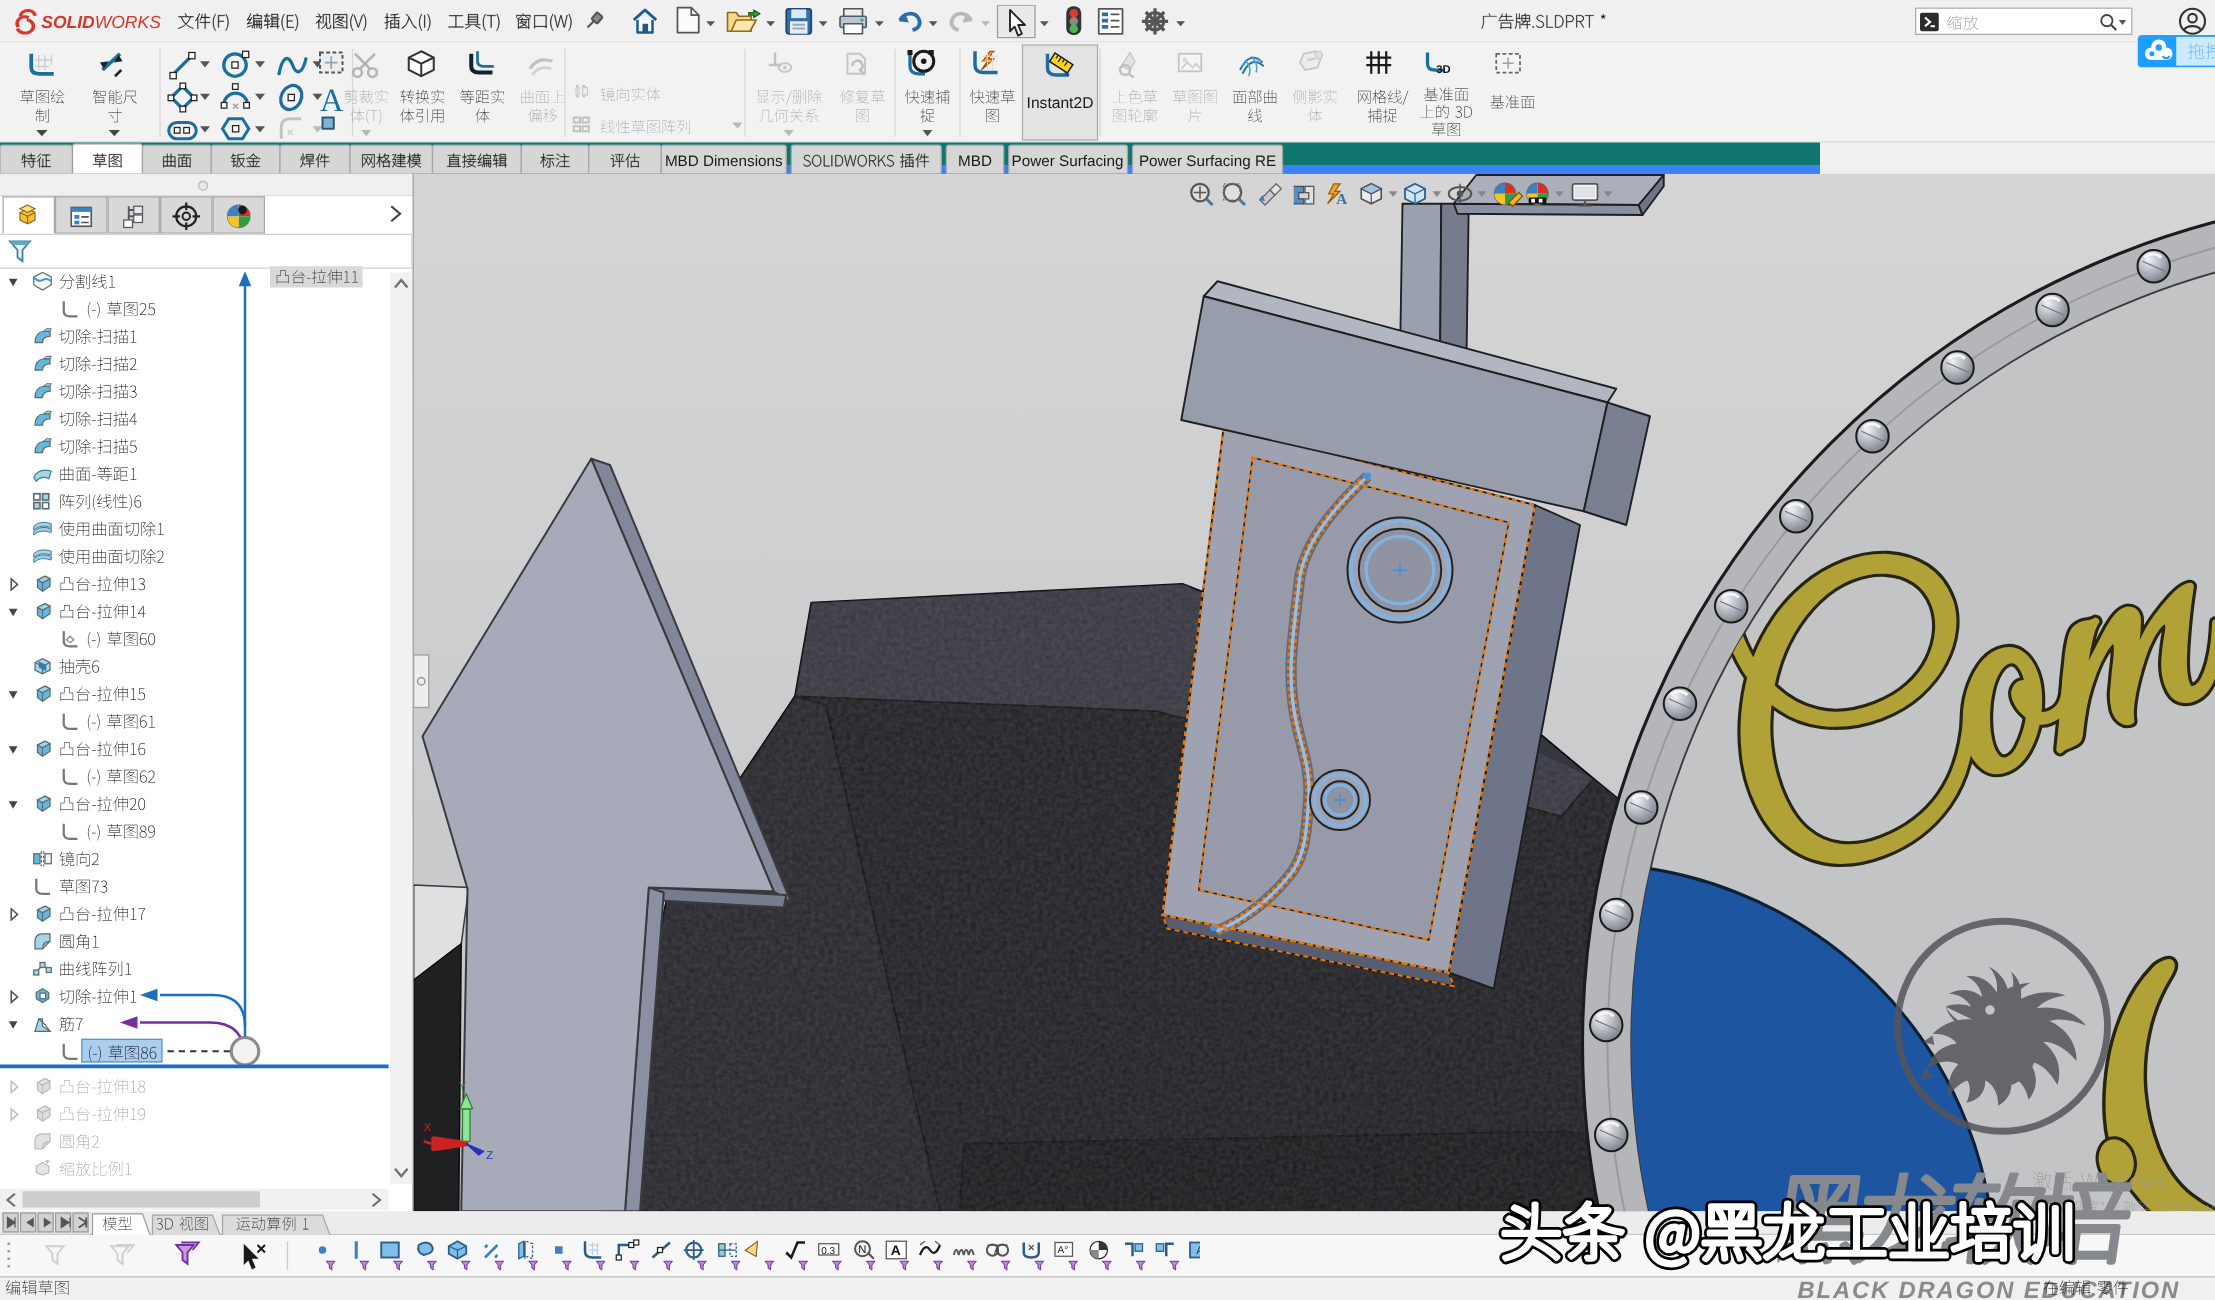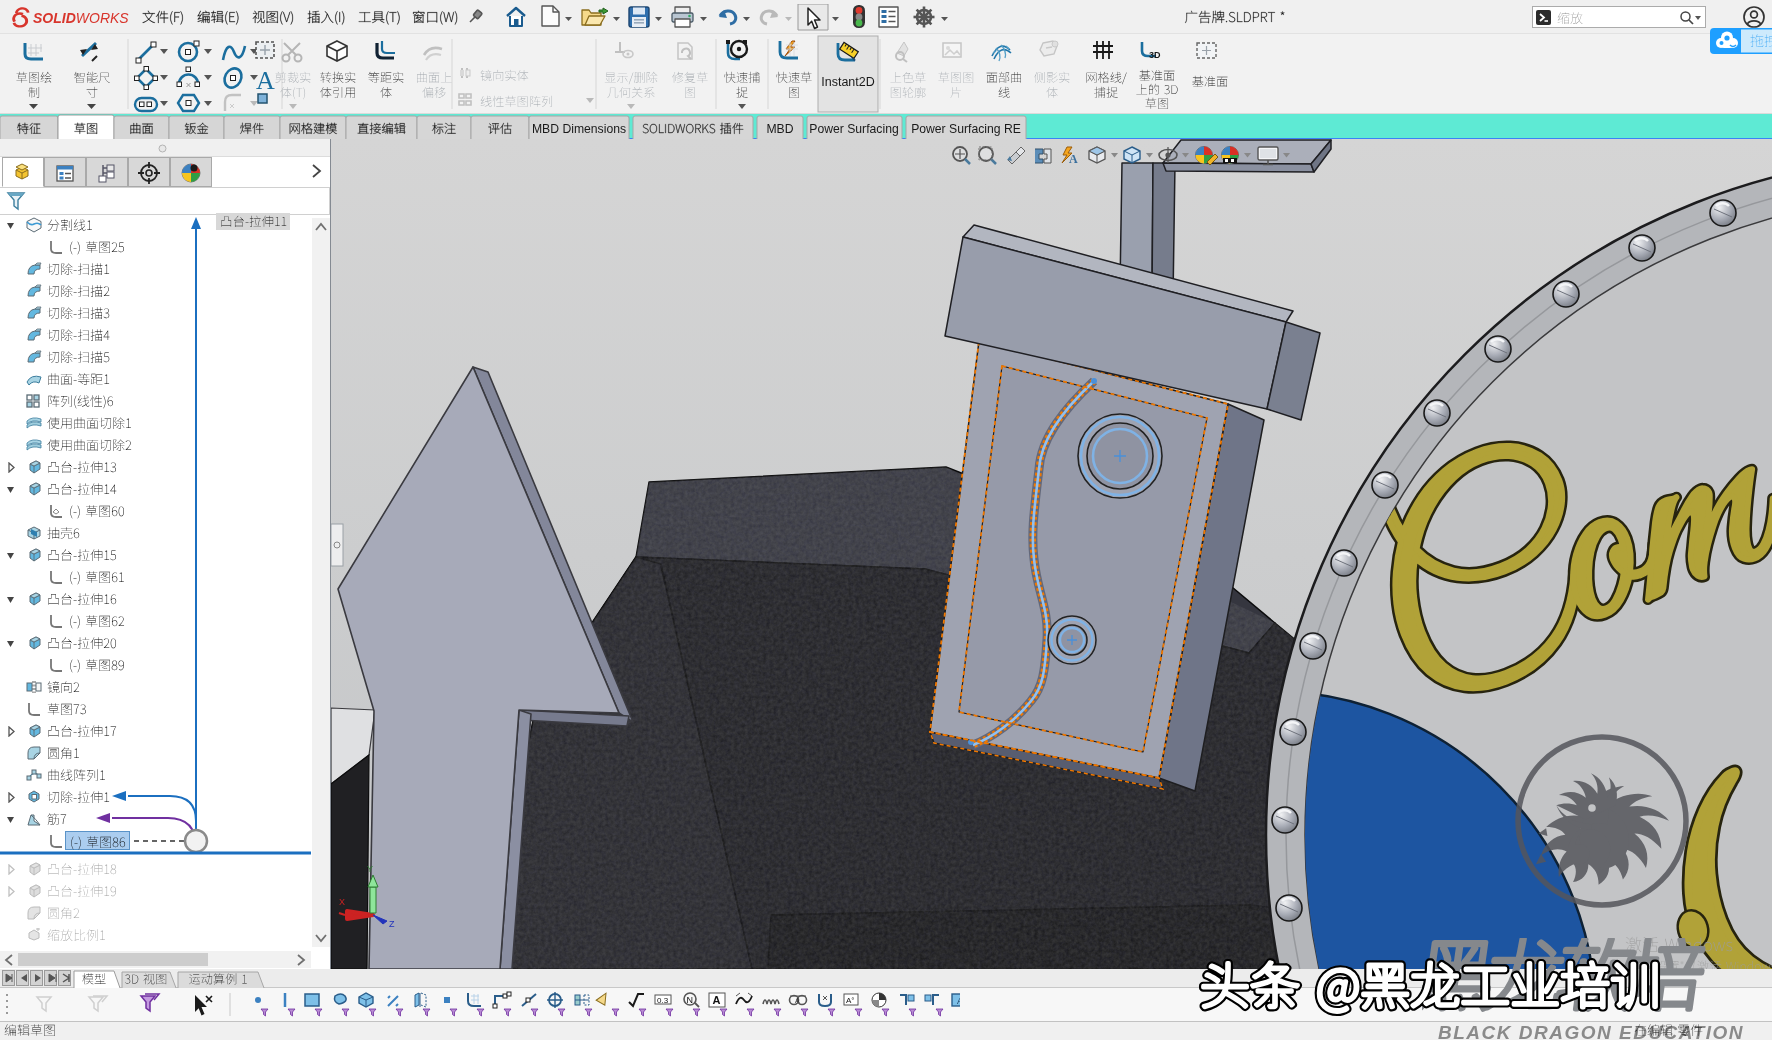--- a/index.html
+++ b/index.html
@@ -725,21 +725,21 @@
         <rect x="1" y="3" width="19" height="15" fill="#f2f4f6" stroke="#666" stroke-dasharray="3 2" stroke-width="1.4"></rect>
         <path d="M10.5 6 v9 M6 10.5 h9" stroke="#9aa2aa" stroke-width="1.2"></path>
       </g>
       <g transform="translate(1191.7,52.0) scale(0.012200,-0.012200)" fill="#1a1a1a">
         <use href="#qn58" x="0.0"></use>
         <use href="#qn59" x="1000.0"></use>
         <use href="#qn35" x="2000.0"></use>
       </g>
     </svg>
   </div>
-<div class="abs" style="left:0;top:114px;width:1772px;height:25px;background:#5eead4;border-bottom:1px solid #3b82f6">
+<div class="abs" style="left:0;top:114px;width:1456px;height:25px;background:#0f766e;border-bottom:7px solid #3b82f6">
     <svg class="abs" style="left:0;top:0" width="1772" height="25">
       <path d="M0 25 V4 Q0 2 2 2 H56 Q58 2 58 4 V25" fill="#d6d6d6" stroke="#a6a6a6"></path>
       <g transform="translate(16.8,19.0) scale(0.012200,-0.012200)" fill="#1a1a1a" stroke="#1a1a1a" stroke-width="24.6" stroke-linejoin="round">
         <use href="#qn5c" x="0.0"></use>
         <use href="#qn5d" x="1000.0"></use>
       </g>
       <path d="M58 25 V3 Q58 1 60 1 H112 Q114 1 114 3 V25" fill="#ffffff" stroke="#9b9b9b"></path>
       <g transform="translate(73.8,19.0) scale(0.012200,-0.012200)" fill="#1a1a1a" stroke="#1a1a1a" stroke-width="24.6" stroke-linejoin="round">
         <use href="#qn22" x="0.0"></use>
         <use href="#qn9" x="1000.0"></use>

